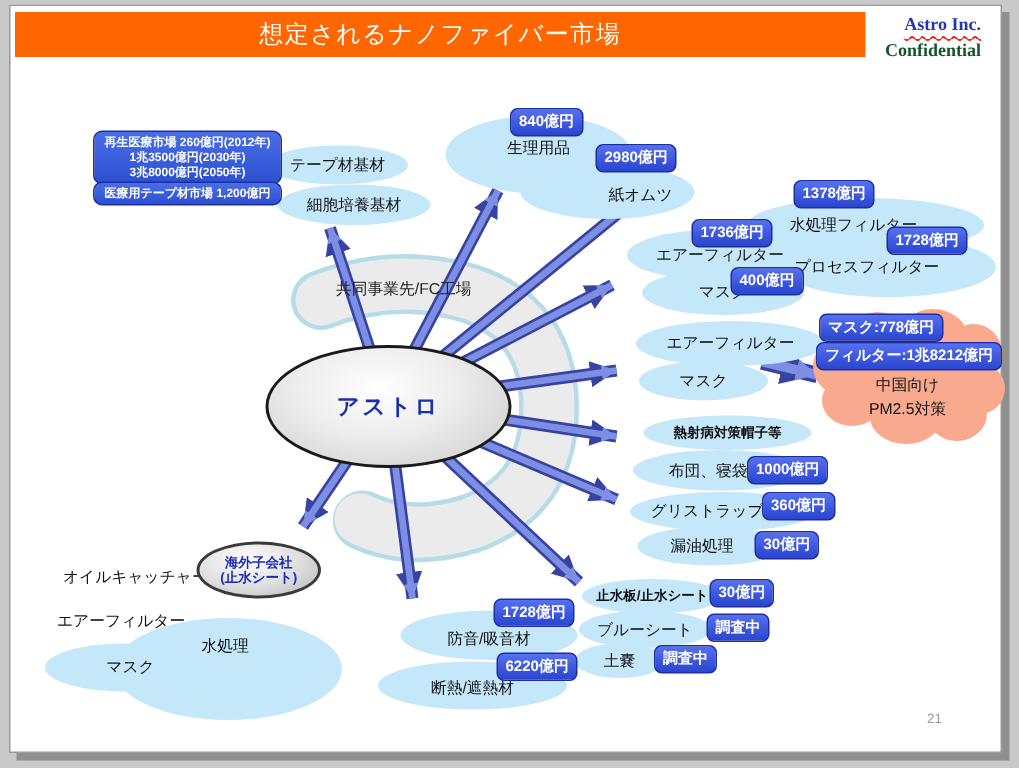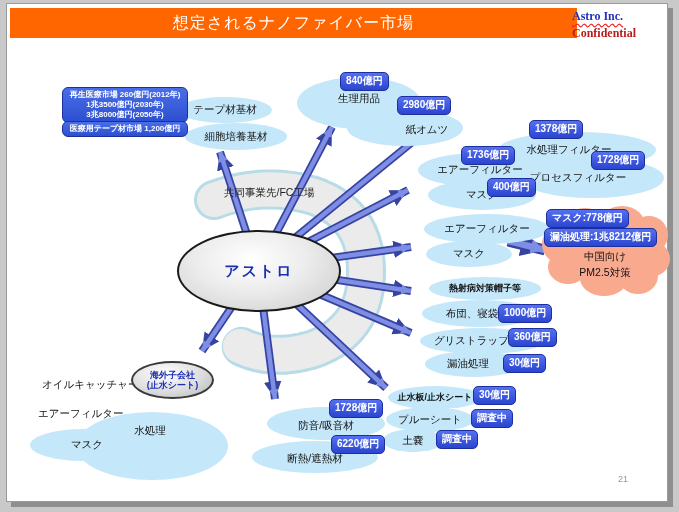--- a/index.html
+++ b/index.html
@@ -1,24 +1,24 @@
 <!DOCTYPE html>
 <html><head>
 <meta charset="utf-8">
 <style>
   html,body{margin:0;padding:0;background:#c9c9c9;font-family:"Liberation Sans",sans-serif;}
   .stage{position:relative;width:679px;height:512px;overflow:hidden;background:#c9c9c9;}
   .slide{position:absolute;left:6px;top:3px;width:660px;height:497px;background:#ffffff;
          border:1px solid #9a9a9a;box-shadow:5px 5px 0 #8f8f8f;}
   .titlebar{position:absolute;left:10px;top:8px;width:567px;height:30px;background:#ff6600;
             color:#ffffff;font-size:16px;letter-spacing:1px;display:flex;align-items:center;justify-content:center;z-index:4;}
-  .brand{position:absolute;left:572px;top:9px;width:82px;text-align:left;z-index:4;line-height:14px;}
+  .brand{position:absolute;left:572px;top:9px;width:82px;text-align:right;z-index:4;line-height:14px;}
   .brand-name{font-family:"Liberation Serif",serif;font-weight:bold;font-size:12px;color:#2233bb;
               text-decoration:underline wavy #ee2222;text-underline-offset:3px;}
-  .confidential{font-family:"Liberation Serif",serif;font-weight:bold;font-size:12px;color:#b91c1c;margin-top:3px;}
+  .confidential{font-family:"Liberation Serif",serif;font-weight:bold;font-size:12px;color:#14532d;margin-top:3px;}
   #diagram-svg{position:absolute;left:0;top:0;width:679px;height:512px;z-index:1;}
   .node{position:absolute;border-radius:50%;background:#c5e7fa;z-index:2;
         display:flex;align-items:center;justify-content:center;}
   .nlabel{font-size:10.5px;color:#111;white-space:nowrap;}
   .nlabel.small{font-size:9px;font-weight:bold;}
   .badge{position:absolute;z-index:5;background:linear-gradient(#5570f0,#2a45cf);border:1px solid #1d2f9e;
          border-radius:5px;color:#fff;font-size:10px;font-weight:bold;padding:1px 5px 2px 5px;white-space:nowrap;}
   .infobox{position:absolute;z-index:3;background:linear-gradient(#4a6ee8,#2c4fd0);border:1px solid #1d2f9e;
            border-radius:6px;color:#fff;font-size:8px;font-weight:bold;line-height:10px;
            text-align:center;padding:2px 3px;white-space:nowrap;}
@@ -196,14 +196,14 @@
     <div class="badge" style="left: 331px; top: 435px;">6220億円</div>
     <div class="node" style="left: 76px; top: 412px; width: 152px; height: 68px;">
       <span class="nlabel" style="transform: translate(-2px, -15px);">水処理</span>
     </div>
     <div class="node" style="left: 30px; top: 429px; width: 106px; height: 32px;">
       <span class="nlabel" style="transform: translate(4px, 0px);">マスク</span>
     </div>
     <div class="plain" style="left: 42px; top: 378px;">オイルキャッチャー</div>
     <div class="plain" style="left: 38px; top: 407px;">エアーフィルター</div>
     <div class="badge" style="left: 546px; top: 209px;">マスク:778億円</div>
-    <div class="badge" style="left: 544px; top: 228px;">漏油処理:1兆8212億円</div>
+    <div class="badge" style="left: 544px; top: 228px;">フィルター:1兆8212億円</div>
   </div>
 
 </body></html>

